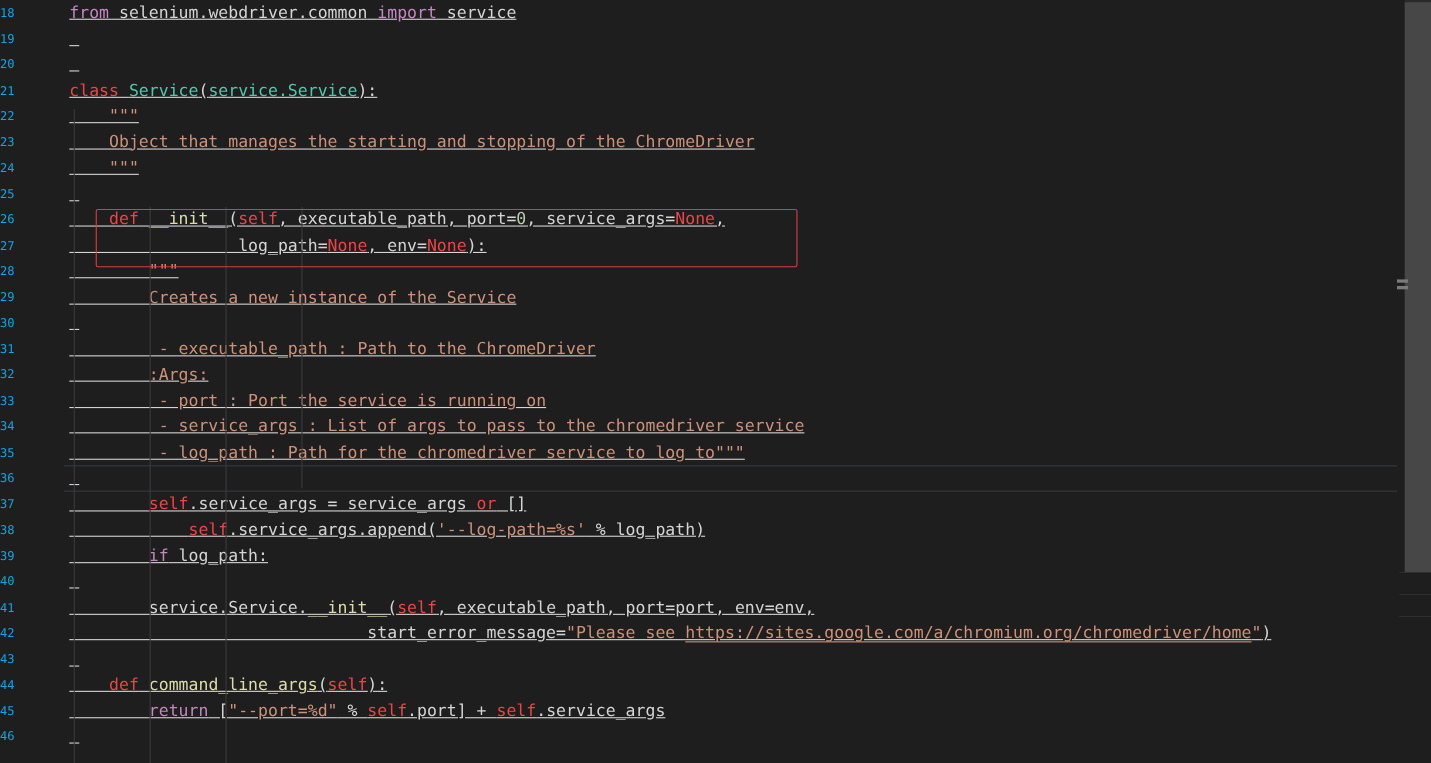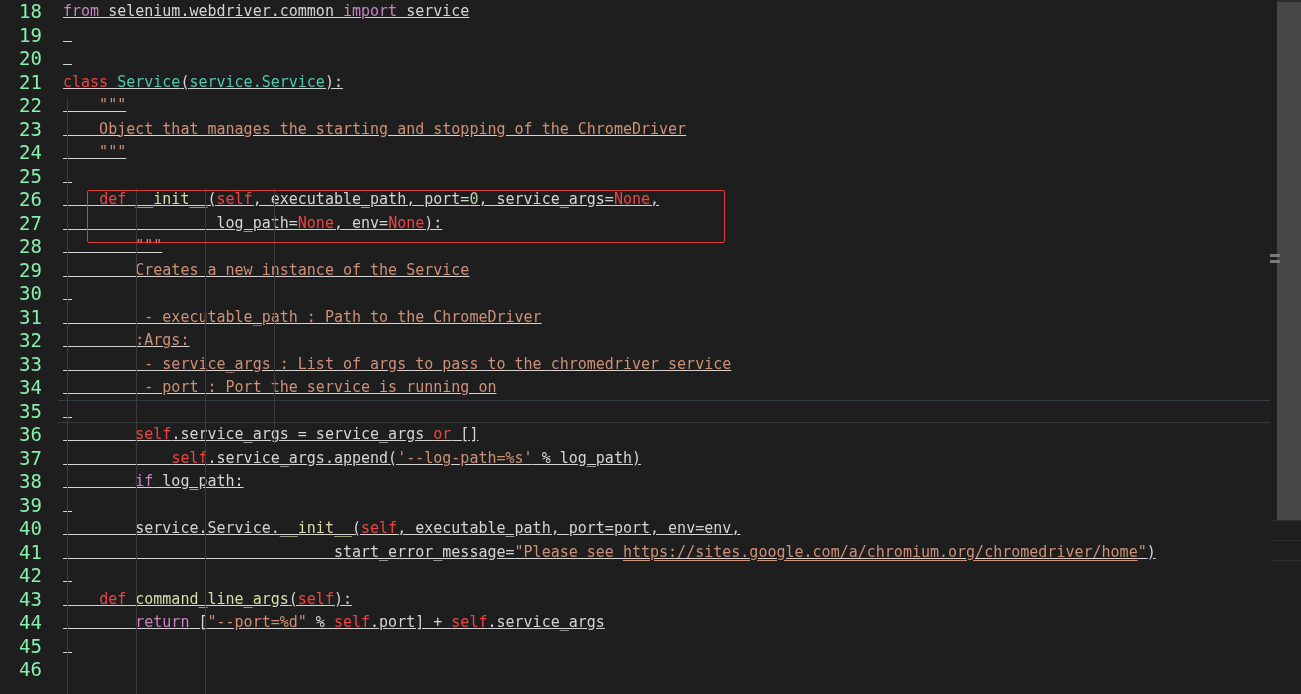--- a/index.html
+++ b/index.html
@@ -24,24 +24,23 @@
     position: absolute;
     left: 0; top: 0;
     width: 58px;
     height: 694px;
     background: #1e1e1e;
     z-index: 3;
   }
   .gutter .ln {
     height: 23.5px;
     line-height: 23.5px;
-    text-align: right;
     padding-right: 16px;
-    color: #86efac;
-    font-size: 19px;
+    color: #0ea5e9;
+    font-size: 11px;
     box-sizing: border-box;
     user-select: none;
   }
 
   
   .code-area {
     position: absolute;
     left: 58px; top: 0;
     right: 31px;
     height: 694px;
@@ -205,22 +204,23 @@
         <div class="line"><span class="str">    Object that manages the starting and stopping of the ChromeDriver</span></div>
         <div class="line"><span class="str">    """</span></div>
         <div class="line">&nbsp;</div>
         <div class="line"><span class="plain">    </span><span class="kw-b">def</span><span class="plain"> </span><span class="fn">__init__</span><span class="punct">(</span><span class="kw-b">self</span><span class="plain">, executable_path, port=</span><span class="num">0</span><span class="plain">, service_args=</span><span class="kw-b">None</span><span class="punct">,</span></div>
         <div class="line"><span class="plain">                 log_path=</span><span class="kw-b">None</span><span class="plain">, env=</span><span class="kw-b">None</span><span class="punct">):</span></div>
         <div class="line"><span class="str">        """</span></div>
         <div class="line"><span class="str">        Creates a new instance of the Service</span></div>
         <div class="line">&nbsp;</div>
         <div class="line"><span class="str">         - executable_path : Path to the ChromeDriver</span></div>
         <div class="line"><span class="str">        :Args:</span></div>
+        <div class="line"><span class="str">         - port : Port the service is running on</span></div>
         <div class="line"><span class="str">         - service_args : List of args to pass to the chromedriver service</span></div>
-        <div class="line"><span class="str">         - port : Port the service is running on</span></div>
+        <div class="line"><span class="str">         - log_path : Path for the chromedriver service to log to"""</span></div>
         <div class="line current">&nbsp;</div>
         <div class="line"><span class="plain">        </span><span class="kw-b">self</span><span class="plain">.service_args = service_args </span><span class="kw-b">or</span><span class="plain"> []</span></div>
         <div class="line"><span class="plain">            </span><span class="kw-b">self</span><span class="plain">.service_args.append(</span><span class="str">'--log-path=%s'</span><span class="plain"> % log_path)</span></div>
         <div class="line"><span class="plain">        </span><span class="kw">if</span><span class="plain"> log_path:</span></div>
         <div class="line">&nbsp;</div>
         <div class="line"><span class="plain">        service.Service.</span><span class="fn">__init__</span><span class="punct">(</span><span class="kw-b">self</span><span class="plain">, executable_path, port=port, env=env,</span></div>
         <div class="line"><span class="plain">                              start_error_message=</span><span class="str">"Please see </span><span class="link">https://sites.google.com/a/chromium.org/chromedriver/home</span><span class="str">"</span><span class="punct">)</span></div>
         <div class="line">&nbsp;</div>
         <div class="line"><span class="plain">    </span><span class="kw-b">def</span><span class="plain"> </span><span class="fn">command_line_args</span><span class="punct">(</span><span class="kw-b">self</span><span class="punct">):</span></div>
         <div class="line"><span class="plain">        </span><span class="kw">return</span><span class="plain"> [</span><span class="str">"--port=%d"</span><span class="plain"> % </span><span class="kw-b">self</span><span class="plain">.port] + </span><span class="kw-b">self</span><span class="plain">.service_args</span></div>

